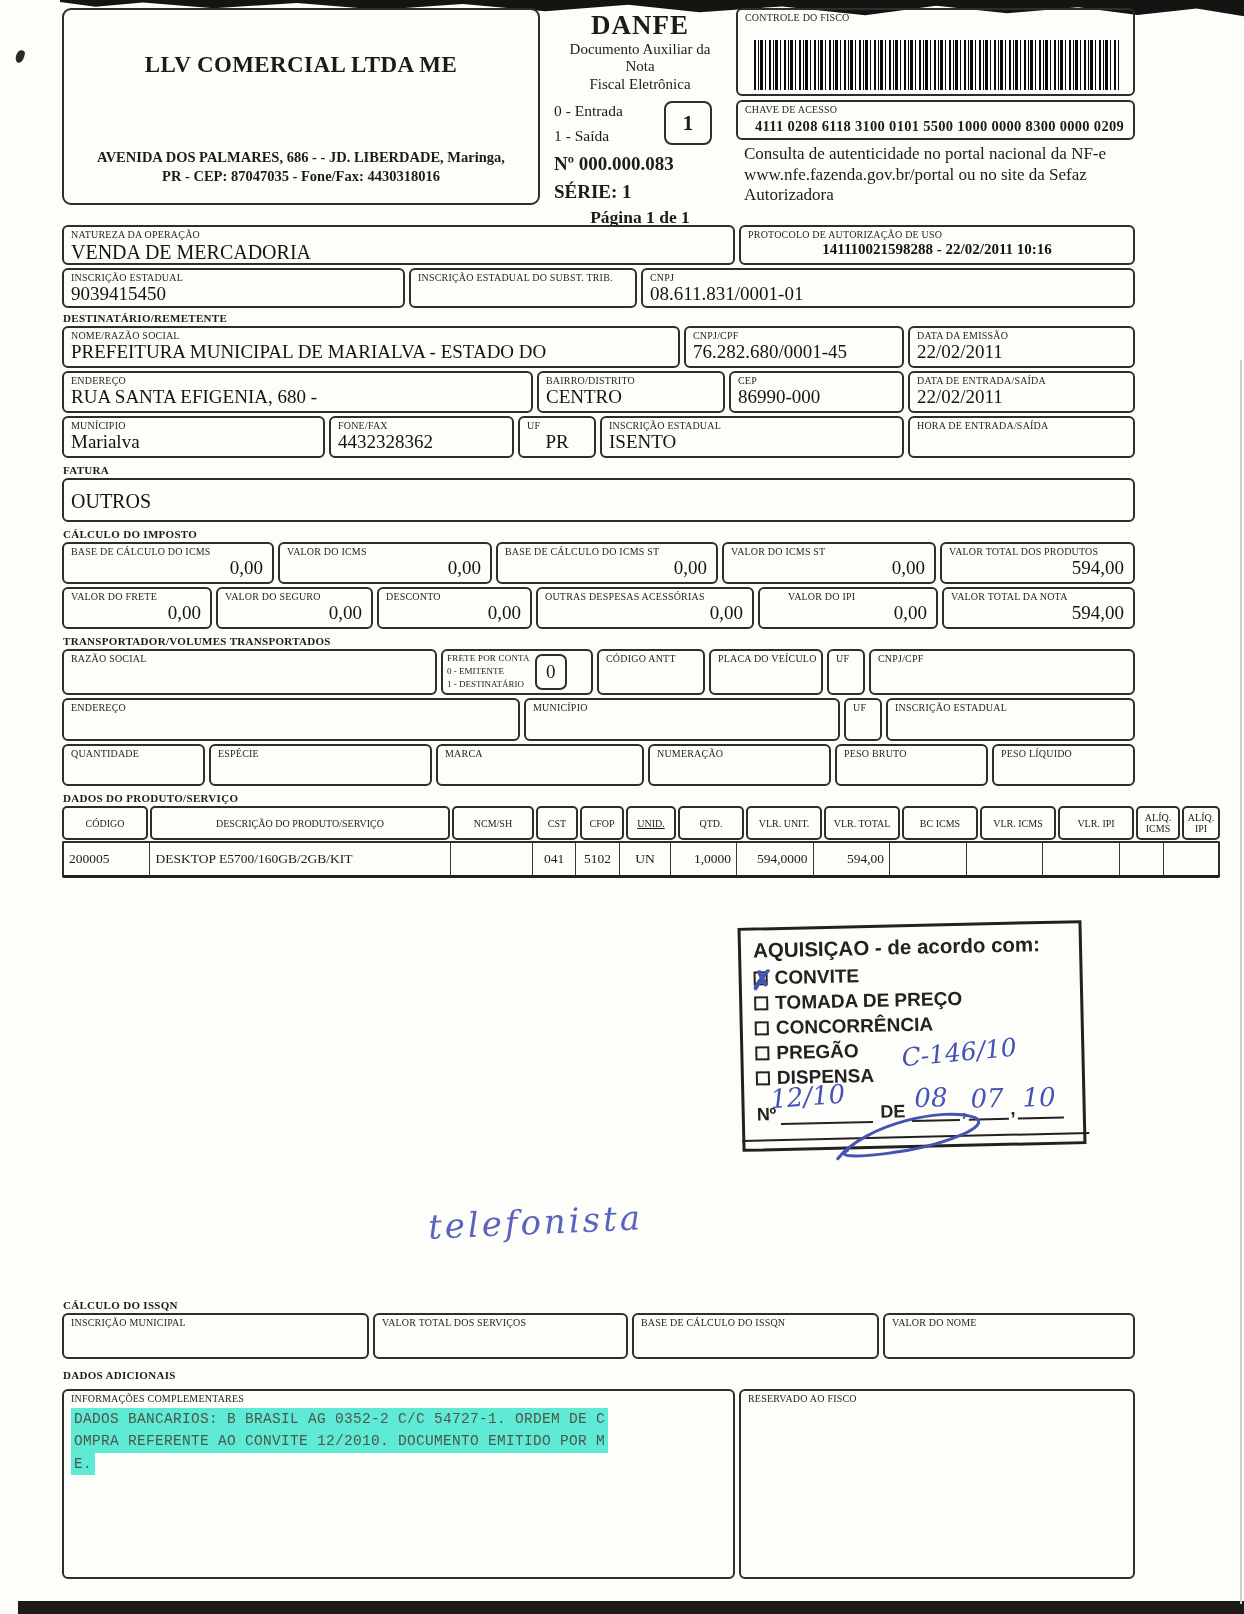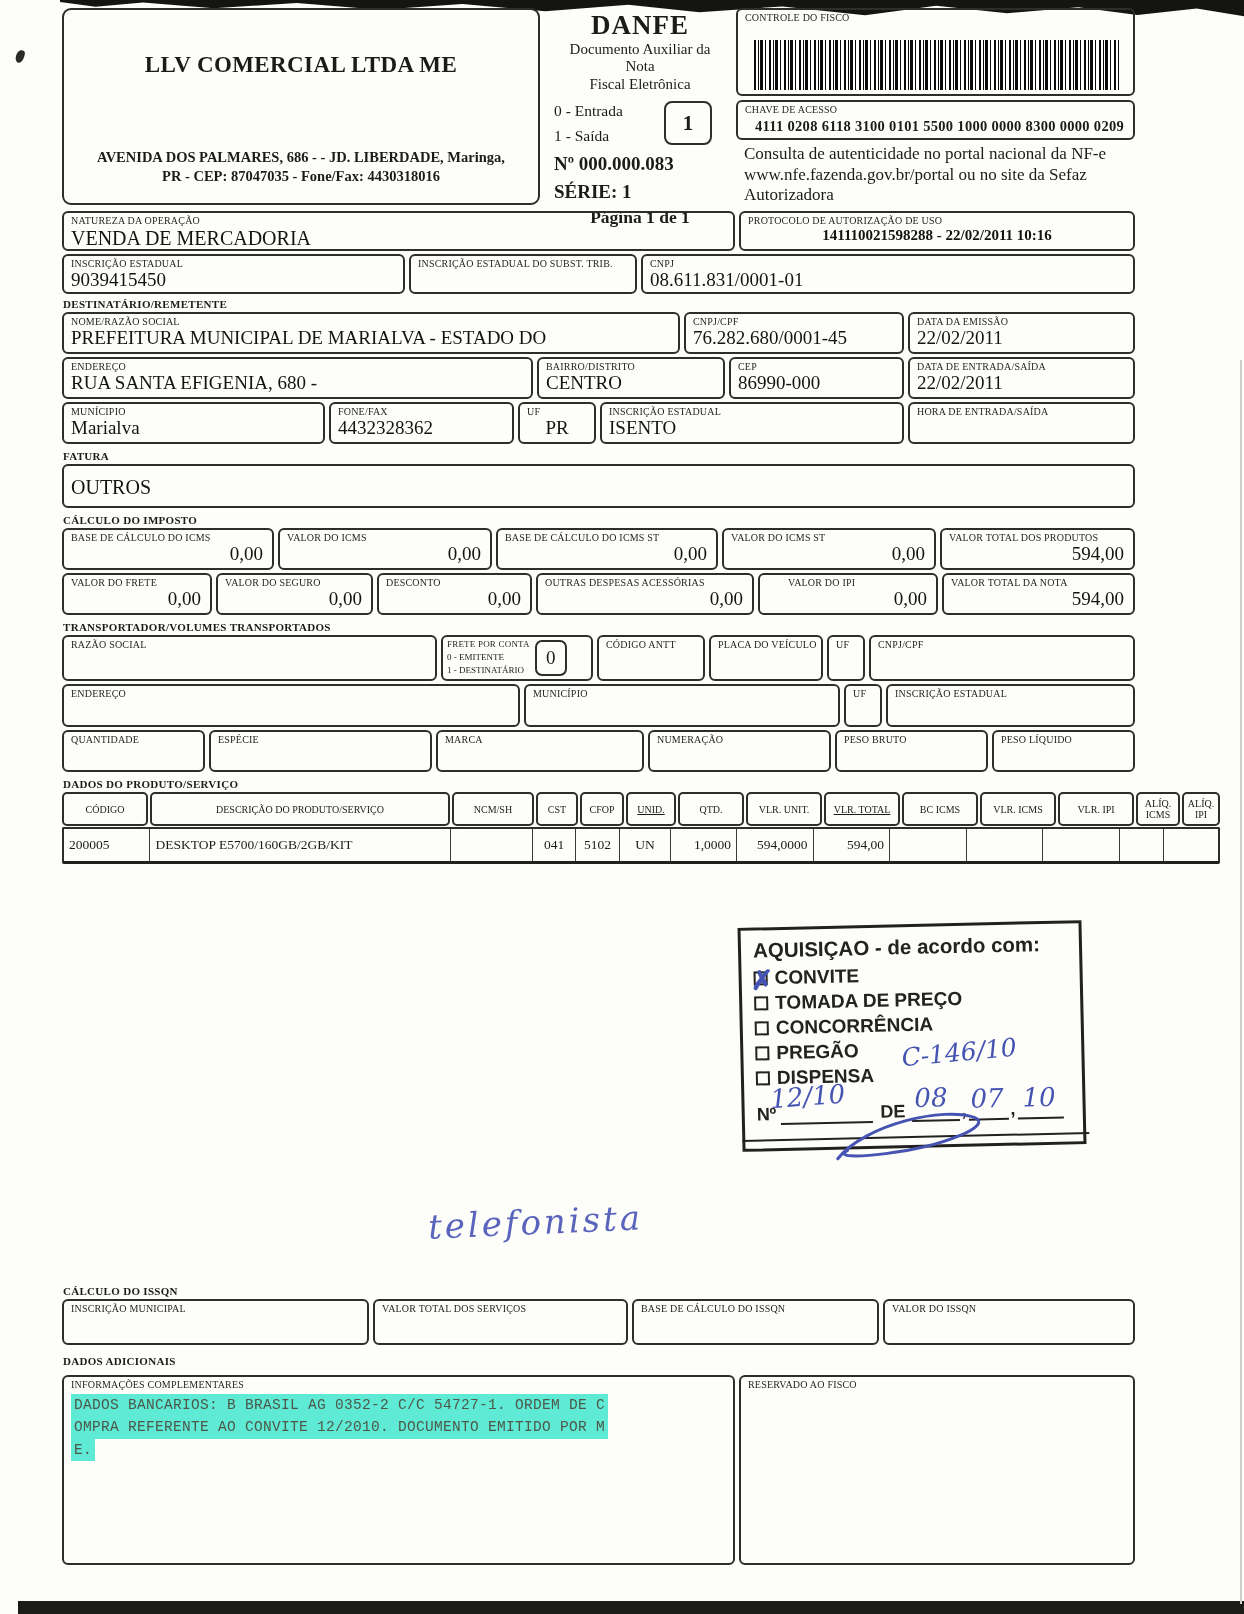--- a/index.html
+++ b/index.html
@@ -124,21 +124,21 @@
           <div class="barcode"></div>
         </div>
         <div class="fbox chave-box">
           <div class="flabel">CHAVE DE ACESSO</div>
           <div class="chave-val">4111 0208 6118 3100 0101 5500 1000 0000 8300 0000 0209</div>
         </div>
         <div class="consulta">Consulta de autenticidade no portal nacional da NF-e www.nfe.fazenda.gov.br/portal ou no site da Sefaz Autorizadora</div>
       </div>
     </div>
 
-    <div class="frow" style="margin-top:6px;">
+    <div class="frow" style="margin-top:20px;">
       <div class="fbox" style="width:673px;height:40px;">
         <div class="flabel">NATUREZA DA OPERAÇÃO</div>
         <div class="fval" style="font-size:20px;">VENDA DE MERCADORIA</div>
       </div>
       <div class="fbox" style="width:396px;height:40px;">
         <div class="flabel">PROTOCOLO DE AUTORIZAÇÃO DE USO</div>
         <div class="fval" style="font-size:15px;font-weight:bold;text-align:center;">141110021598288 - 22/02/2011 10:16</div>
       </div>
     </div>
 
@@ -351,21 +351,21 @@
     <div class="stitle">DADOS DO PRODUTO/SERVIÇO</div>
     <div class="pt-head">
       <div class="pt-hcell" style="width:86px;">CÓDIGO</div>
       <div class="pt-hcell" style="width:300px;">DESCRIÇÃO DO PRODUTO/SERVIÇO</div>
       <div class="pt-hcell" style="width:82px;">NCM/SH</div>
       <div class="pt-hcell" style="width:42px;">CST</div>
       <div class="pt-hcell" style="width:44px;">CFOP</div>
       <div class="pt-hcell" style="width:50px;text-decoration:underline;">UNID.</div>
       <div class="pt-hcell" style="width:66px;">QTD.</div>
       <div class="pt-hcell" style="width:76px;">VLR. UNIT.</div>
-      <div class="pt-hcell" style="width:76px;text-decoration:underline;">VLR. TOTAL</div>
+      <div class="pt-hcell" style="width:76px;">VLR. TOTAL</div>
       <div class="pt-hcell" style="width:76px;">BC ICMS</div>
       <div class="pt-hcell" style="width:76px;">VLR. ICMS</div>
       <div class="pt-hcell" style="width:76px;">VLR. IPI</div>
       <div class="pt-hcell" style="width:44px;">ALÍQ. ICMS</div>
       <div class="pt-hcell" style="width:38px;">ALÍQ. IPI</div>
     </div>
     <div class="pt-body">
       <div class="pt-cell" style="width:86px;">200005</div>
       <div class="pt-cell" style="width:300px;">DESKTOP E5700/160GB/2GB/KIT</div>
       <div class="pt-cell" style="width:82px;"></div>
@@ -392,21 +392,21 @@
       </div>
       <div class="fbox" style="width:255px;height:46px;">
         <div class="flabel">VALOR TOTAL DOS SERVIÇOS</div>
         <div class="fval"></div>
       </div>
       <div class="fbox" style="width:247px;height:46px;">
         <div class="flabel">BASE DE CÁLCULO DO ISSQN</div>
         <div class="fval"></div>
       </div>
       <div class="fbox" style="width:252px;height:46px;">
-        <div class="flabel">VALOR DO ISSQN</div>
+        <div class="flabel">VALOR DO NOME</div>
         <div class="fval"></div>
       </div>
     </div>
 
     <div class="stitle" style="margin-top:10px;">DADOS ADICIONAIS</div>
     <div class="frow" style="margin-top:8px;justify-content:flex-end;">
       <div class="fbox" style="width:673px;height:190px;">
         <div class="flabel">INFORMAÇÕES COMPLEMENTARES</div>
         <div class="info-text">
           <span class="hl">DADOS BANCARIOS: B BRASIL AG 0352-2 C/C 54727-1. ORDEM DE C</span><br>

